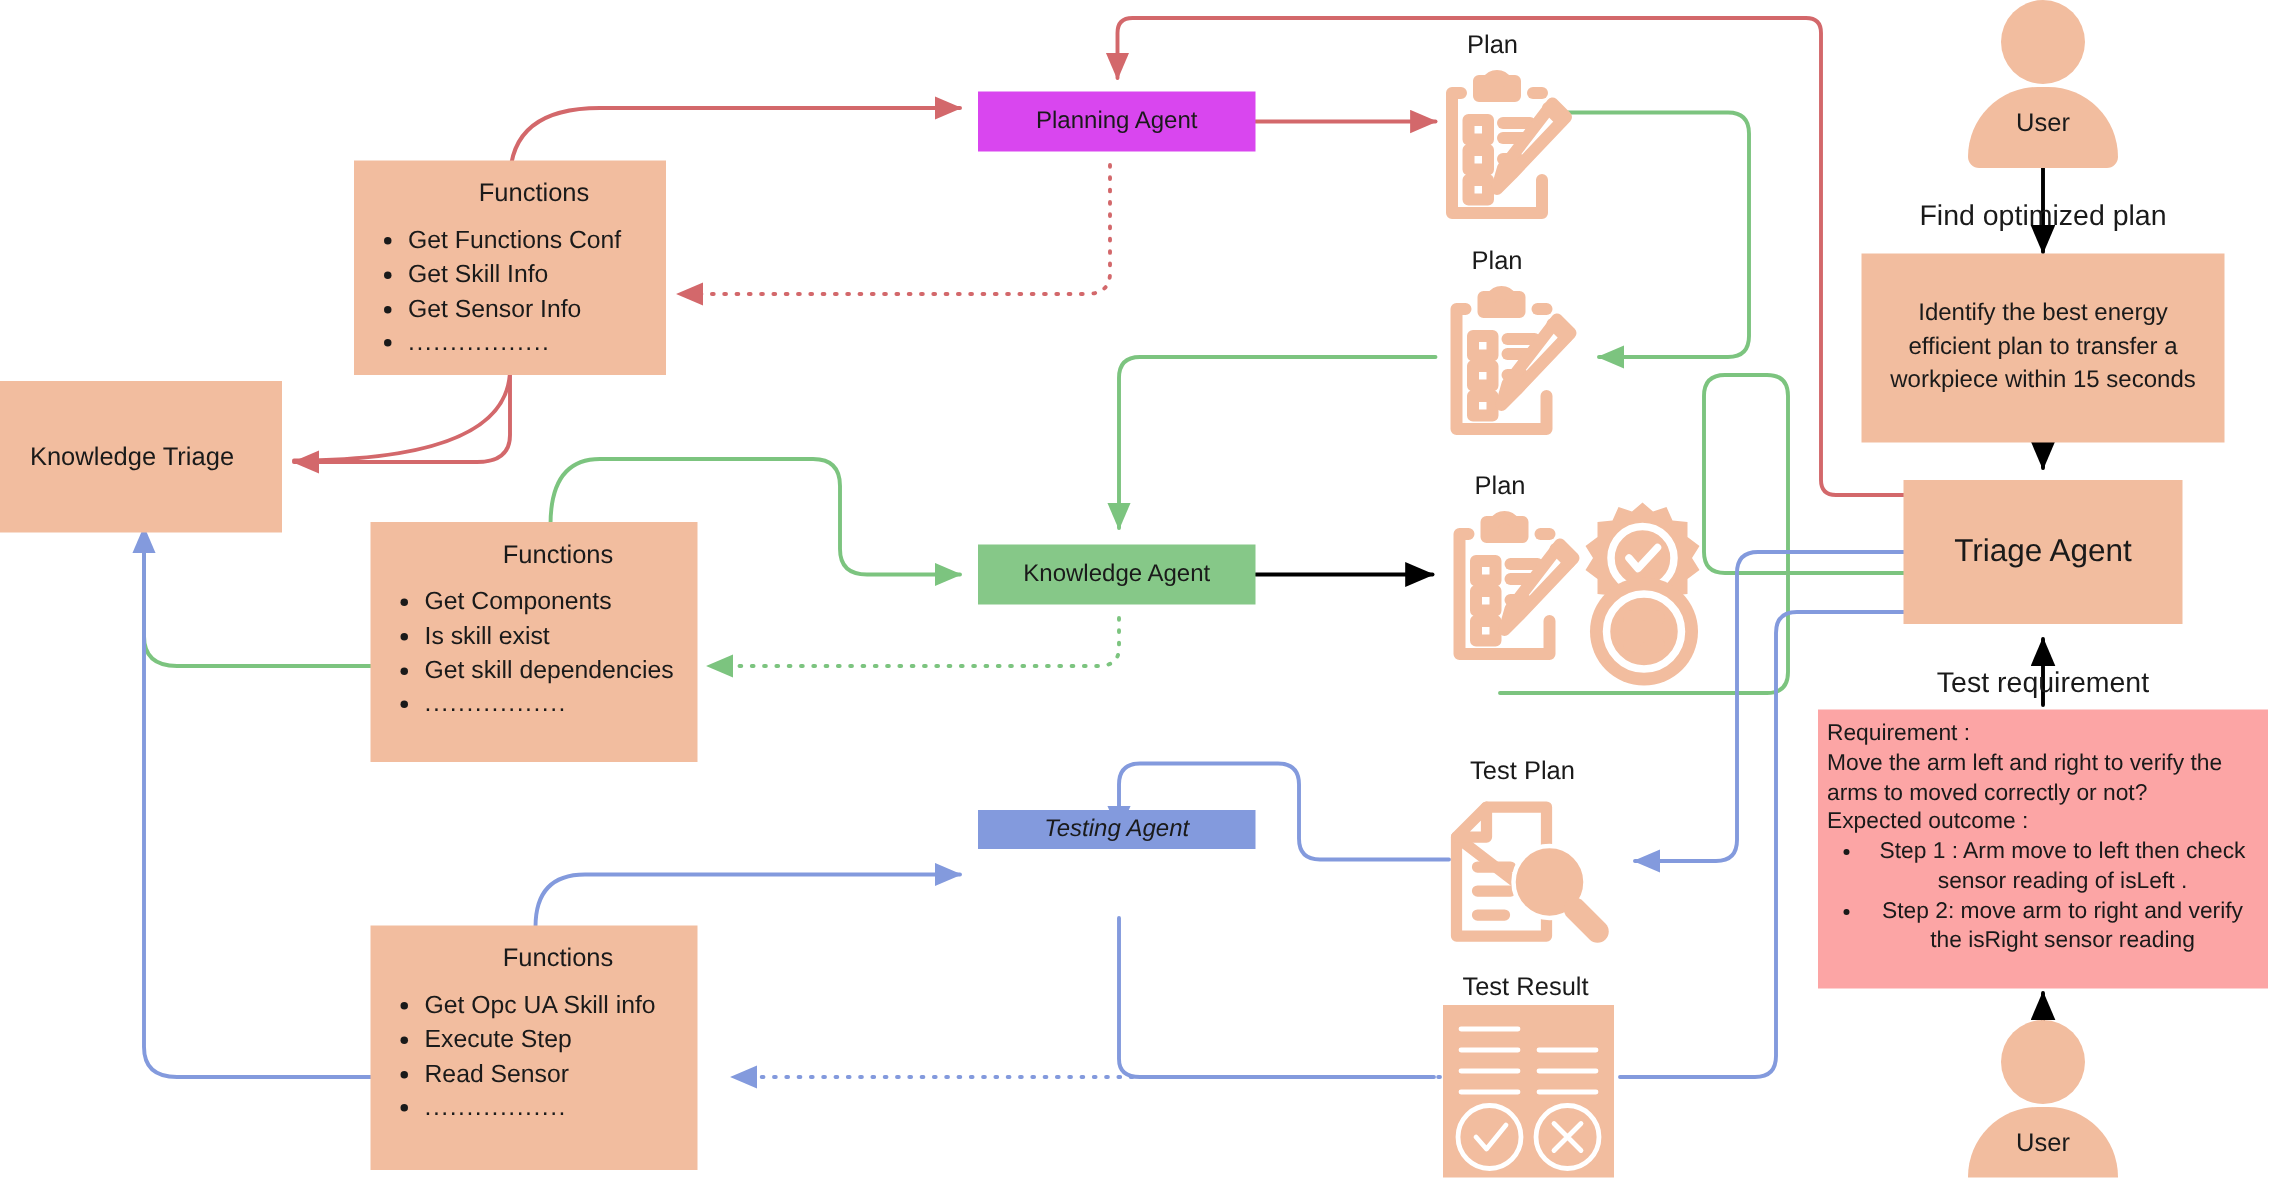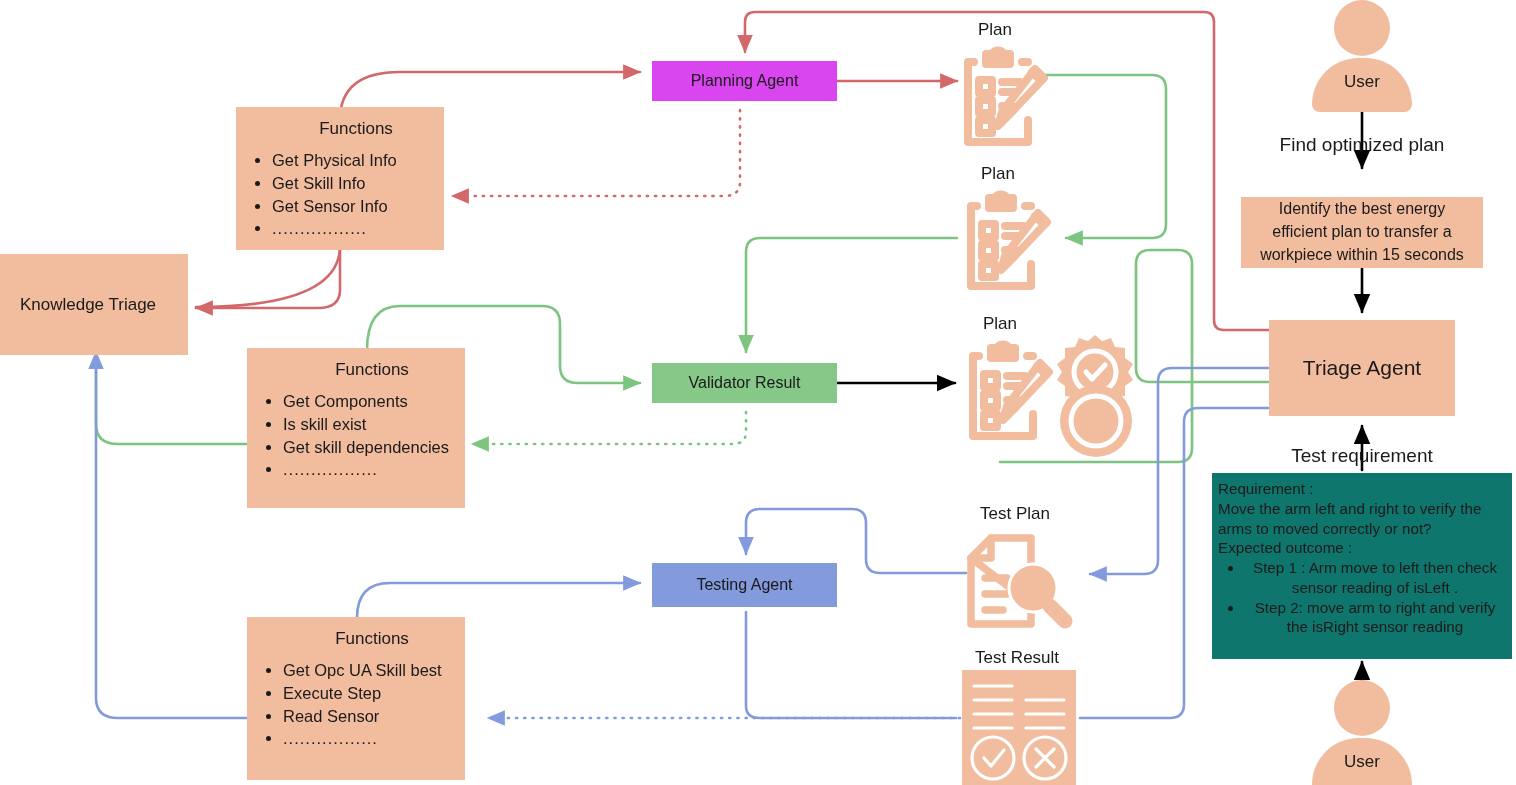--- a/index.html
+++ b/index.html
@@ -44,21 +44,21 @@
 
   
   .caption{position:absolute;font-size:17px;color:#1a1a1a;text-align:center;}
   .caption.big{font-size:19px;}
 
   
   .triage{font-size:21px;}
 
   
   .reqcard{
-    background:#0f766e;font-size:15.2px;line-height:1.30;
+    background:#fca5a5;font-size:15.2px;line-height:1.30;
     padding:6px 6px 6px 6px;box-sizing:border-box;
   }
   .reqcard p{margin:0;}
   .reqcard ul{margin:0;padding-left:26px;text-align:center;}
   .reqcard li{margin:0;}
 
   
   .promptcard{
     background:#f2bd9f;font-size:16px;line-height:1.42;text-align:center;
     display:flex;align-items:center;justify-content:center;padding:0 12px;
@@ -153,56 +153,56 @@
     </g>
   </svg>
 
   <div class="node box salmon" style="left:-12px;top:254px;width:200px;height:101px;">
     <span style="font-size:17px;">Knowledge Triage</span>
   </div>
 
   <div class="node fcard" style="left:236px;top:107px;width:208px;height:143px;">
     <div class="ftitle">Functions</div>
     <ul>
-      <li>Get Physical Info</li>
+      <li>Get Functions Conf</li>
       <li>Get Skill Info</li>
       <li>Get Sensor Info</li>
       <li class="dots">.................</li>
     </ul>
   </div>
 
   <div class="node fcard" style="left:247px;top:348px;width:218px;height:160px;">
     <div class="ftitle">Functions</div>
     <ul>
       <li>Get Components</li>
       <li>Is skill exist</li>
       <li>Get skill dependencies</li>
       <li class="dots">.................</li>
     </ul>
   </div>
 
   <div class="node fcard" style="left:247px;top:617px;width:218px;height:163px;">
     <div class="ftitle">Functions</div>
     <ul>
-      <li>Get Opc UA Skill best</li>
+      <li>Get Opc UA Skill info</li>
       <li>Execute Step</li>
       <li>Read Sensor</li>
       <li class="dots">.................</li>
     </ul>
   </div>
 
   <div class="node box red agent" style="left:652px;top:61px;width:185px;height:40px;">
     <span>Planning Agent</span>
   </div>
 
   <div class="node box green agent" style="left:652px;top:363px;width:185px;height:40px;">
-    <span>Validator  Result</span>
-  </div>
-
-  <div class="node box blue agent" style="left:652px;top:563px;width:185px;height:44px;">
+    <span>Knowledge  Agent</span>
+  </div>
+
+  <div class="node box blue agent" style="left:652px;top:540px;width:185px;height:26px;font-style:italic;">
     <span>Testing Agent</span>
   </div>
 
   <div class="icon-wrap" style="left:940px;top:20px;width:130px;height:130px;">
     <div class="iconlabel" style="top:0;left:-10px;width:130px;">Plan</div>
     <svg width="130" height="110" viewBox="0 0 130 110" style="position:absolute;top:22px;left:0;">
       <g fill="none" stroke="#f2bd9f" stroke-width="8" stroke-linecap="round" stroke-linejoin="round">
         <path d="M34,20 L28,20 L28,100 L88,100 L88,78"></path>
         <path d="M88,20 L82,20"></path>
         <path d="M46,22 L46,12 L52,12 a7,7 0 0 1 12,0 L70,12 L70,22 z" fill="#f2bd9f" stroke="#f2bd9f" stroke-width="8"></path>
@@ -306,21 +306,21 @@
 
   <div class="user" style="left:1312px;top:0px;">
     <div class="head"></div>
     <div class="body">
       <span class="ulabel">User</span>
     </div>
   </div>
 
   <div class="caption big" style="left:1212px;top:134px;width:300px;">Find  optimized plan</div>
 
-  <div class="node promptcard" style="left:1241px;top:169px;width:242px;height:71px;margin-top:28px;">
+  <div class="node promptcard" style="left:1241px;top:169px;width:242px;height:126px;">
     <span>Identify the best energy efficient plan to transfer a workpiece within 15 seconds</span>
   </div>
 
   <div class="node box salmon triage" style="left:1269px;top:320px;width:186px;height:96px;">
     <span>Triage Agent</span>
   </div>
 
   <div class="caption big" style="left:1212px;top:445px;width:300px;">Test requirement</div>
 
   <div class="node reqcard" style="left:1212px;top:473px;width:300px;height:186px;">

